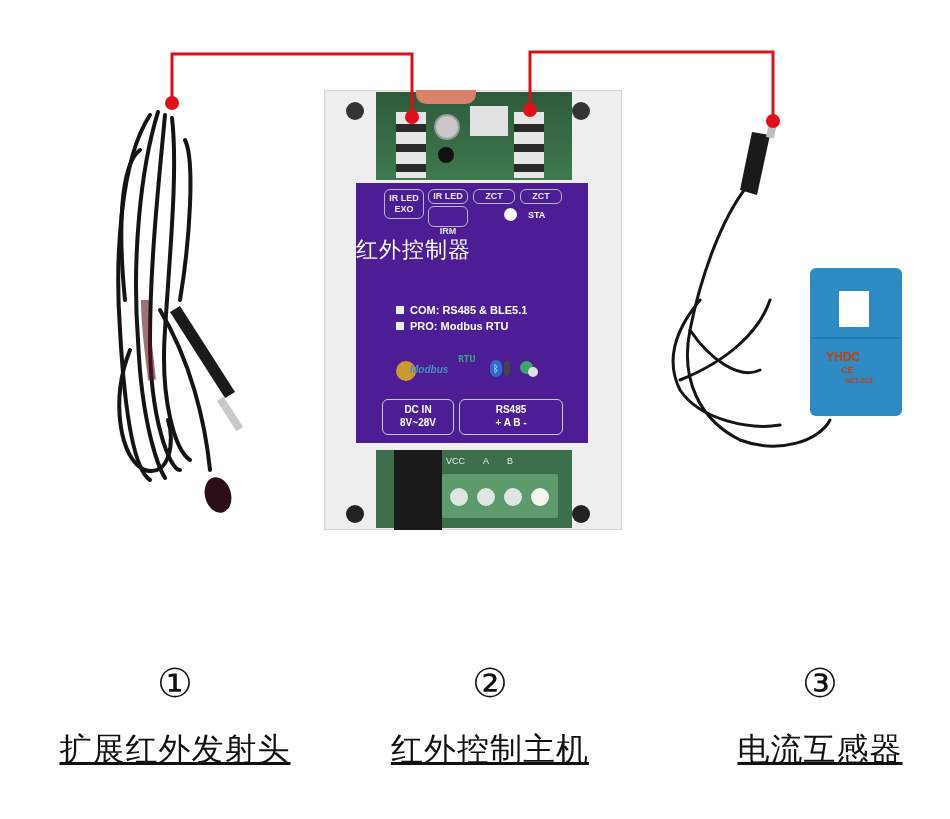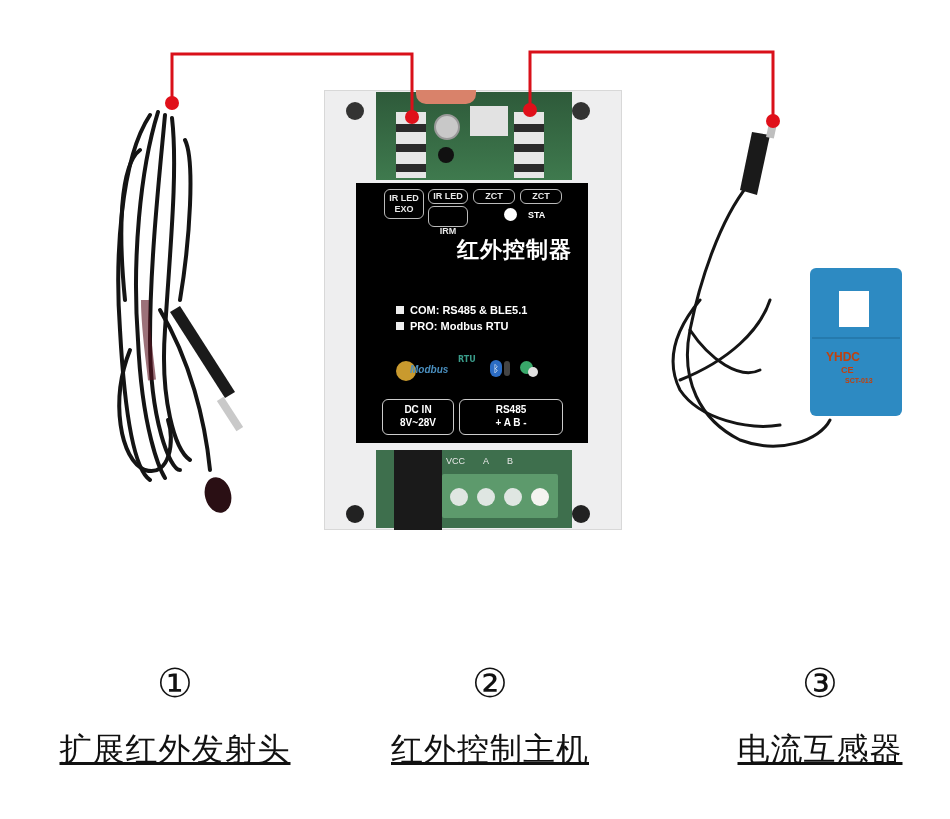--- a/index.html
+++ b/index.html
@@ -3,23 +3,23 @@
 <meta charset="utf-8">
 <style>
   html, body { margin:0; padding:0; background:#ffffff; }
   body { width:950px; height:819px; position:relative; overflow:hidden; font-family:"DejaVu Sans", sans-serif; }
   .abs { position:absolute; }
   svg.layer { position:absolute; left:0; top:0; }
   
   .device { left:324px; top:90px; width:298px; height:440px; background:#eeeeef; border:1px solid #d8d8d8; box-sizing:border-box; }
   .pcb-top { left:376px; top:92px; width:196px; height:88px; background:linear-gradient(#2e5a3a,#3f7a4e); }
   .pcb-bottom { left:376px; top:450px; width:196px; height:78px; background:#3e6f4d; }
-  .panel { left:356px; top:183px; width:232px; height:260px; background:#000000; color:#fff; }
+  .panel { left:356px; top:183px; width:232px; height:260px; background:#4c1d95; color:#fff; }
   .chip { position:absolute; border:1.5px solid #bbb; border-radius:6px; color:#e8e8e8; font-size:9px; font-weight:bold; text-align:center; line-height:11px; box-sizing:border-box; font-family:"Liberation Sans", sans-serif; }
-  .title-cn { position:absolute; left:0; width:216px; top:52px; text-align:right; font-size:22px; font-weight:bold; letter-spacing:1px; }
+  .title-cn { position:absolute; left:0; width:216px; top:52px; text-align:left; font-size:22px; font-weight:normal; letter-spacing:1px; }
   .title-en { position:absolute; left:0; width:232px; top:82px; text-align:center; font-size:12px; color:#ddd; font-family:"Liberation Sans", sans-serif; }
   .spec { position:absolute; left:40px; font-size:11px; font-weight:bold; font-family:"Liberation Sans", sans-serif; display:flex; align-items:center; }
   .spec .sq { width:8px; height:8px; background:#eee; margin-right:6px; }
   .box { position:absolute; border:1.5px solid #ccc; border-radius:6px; text-align:center; font-size:10px; font-weight:bold; line-height:13px; box-sizing:border-box; padding-top:3px; font-family:"Liberation Sans", sans-serif; }
   .caption { position:absolute; text-align:center; color:#111; }
   .num { font-size:40px; font-family:"DejaVu Serif", serif; }
   .label { font-size:32px; letter-spacing:1px;text-decoration:underline; }
   .ct-text { font-size:9px; color:#c2410c; font-family:"Liberation Sans", sans-serif; font-weight:bold; }
 </style>
 </head>

